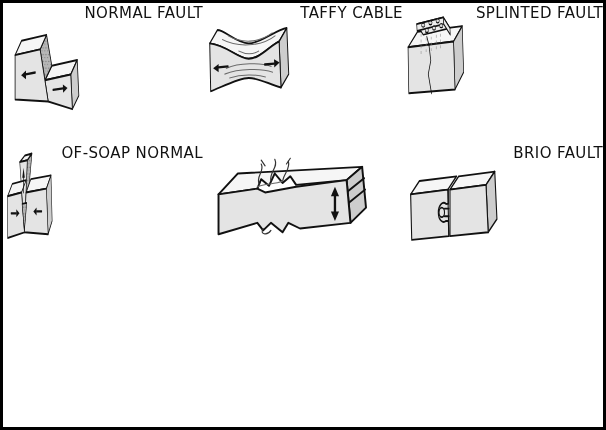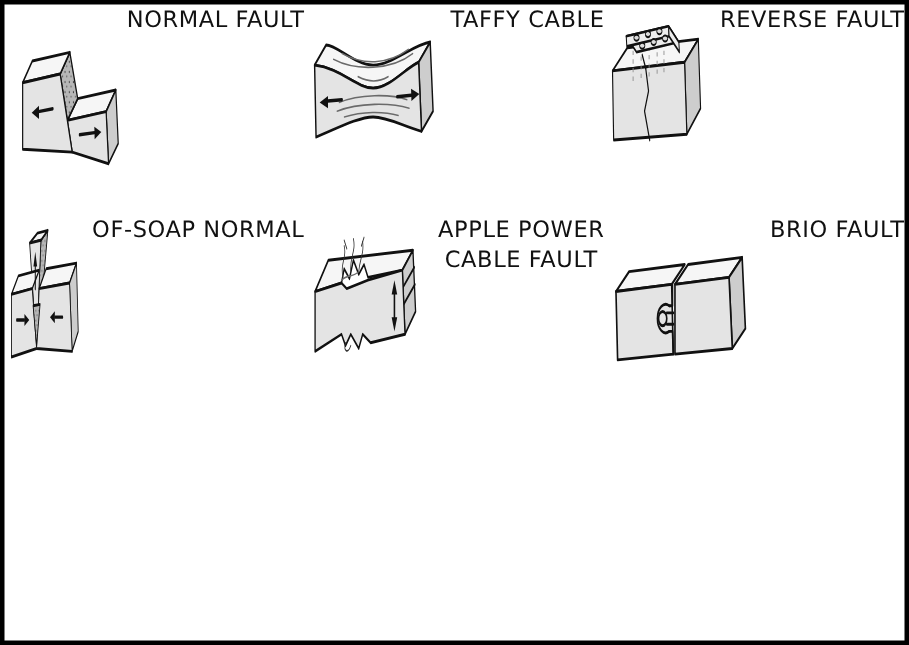--- a/index.html
+++ b/index.html
@@ -130,21 +130,21 @@
         <g>
           <ellipse class="screw" cx="56" cy="21" rx="4.6" ry="2.1"></ellipse>
           <ellipse class="screw" cx="76" cy="18.5" rx="4.6" ry="2.1"></ellipse>
           <ellipse class="screw" cx="96" cy="16.5" rx="4.6" ry="2.1"></ellipse>
           <ellipse class="screw" cx="66" cy="26.5" rx="4.6" ry="2.1"></ellipse>
           <ellipse class="screw" cx="86" cy="24" rx="4.6" ry="2.1"></ellipse>
           <ellipse class="screw" cx="106" cy="21.5" rx="4.6" ry="2.1"></ellipse>
         </g>
       </svg>
       <div class="label">
-        <span>REVERSE FAULT</span>
+        <span>SPLINTED FAULT</span>
       </div>
     </div>
 
     <div class="cell">
       <svg viewBox="0 0 202 118" width="196" height="112" preserveAspectRatio="none">
         <g>
           <path class="stip" d="M84,16 L100,9 L78,86 L74,92 Z"></path>
           <path class="top" d="M58,18 L84,16 L100,9 L76,11 Z"></path>
           <path class="front" d="M58,18 L84,16 L74,92 Z"></path>
         </g>
@@ -191,24 +191,20 @@
           <path class="scrib" d="M86,20 L90,14"></path>
           <path class="thin" d="M56,44 C64,40 74,42 82,38"></path>
           <path class="scrib" d="M62,88 C58,94 66,96 70,90"></path>
         </g>
         <g>
           <line class="shaft" x1="136" y1="53" x2="136" y2="71"></line>
           <polygon class="head" points="136,44 131.8,54 140.2,54"></polygon>
           <polygon class="head" points="136,80 131.8,70 140.2,70"></polygon>
         </g>
       </svg>
-      <div class="label">
-        <span>APPLE POWER</span>
-        <span>CABLE FAULT</span>
-      </div>
     </div>
 
     <div class="cell">
       <svg viewBox="0 0 202 118" width="196" height="112" preserveAspectRatio="none">
         <g>
           <path class="top" d="M86,47 L152,42 L168,28 L102,33 Z"></path>
           <path class="side" d="M152,42 L168,28 L172,78 L156,92 Z"></path>
           <path class="front" d="M86,47 L152,42 L156,92 L86,96 Z"></path>
         </g>
         <g>

